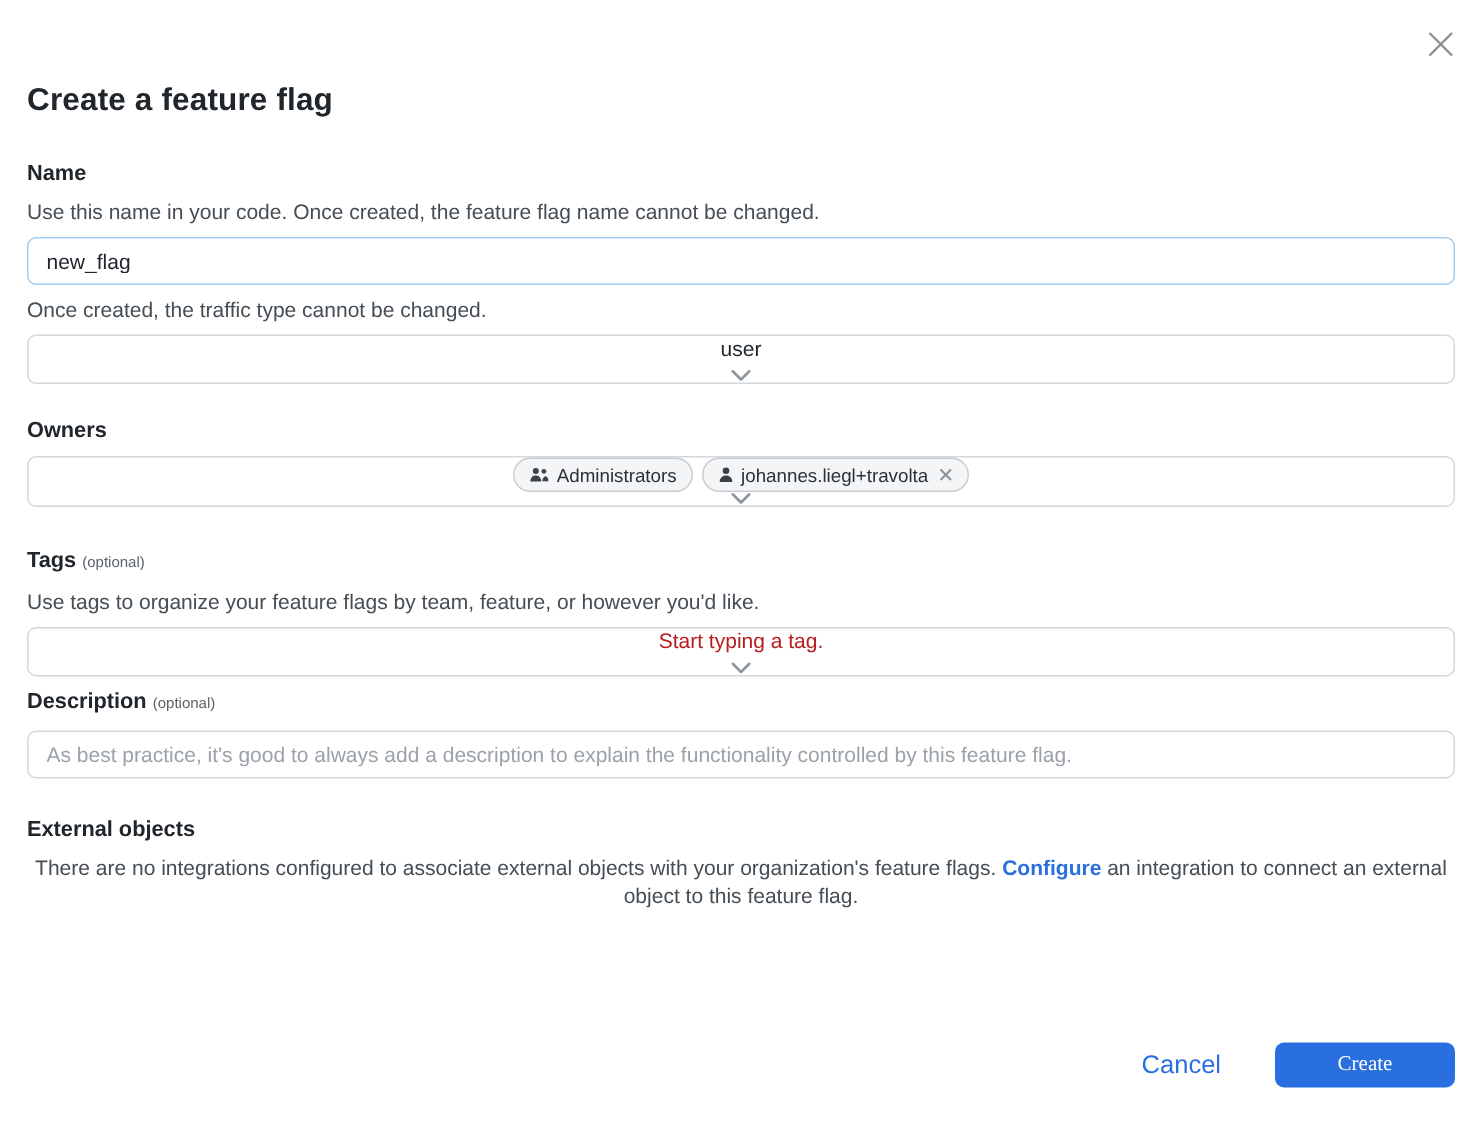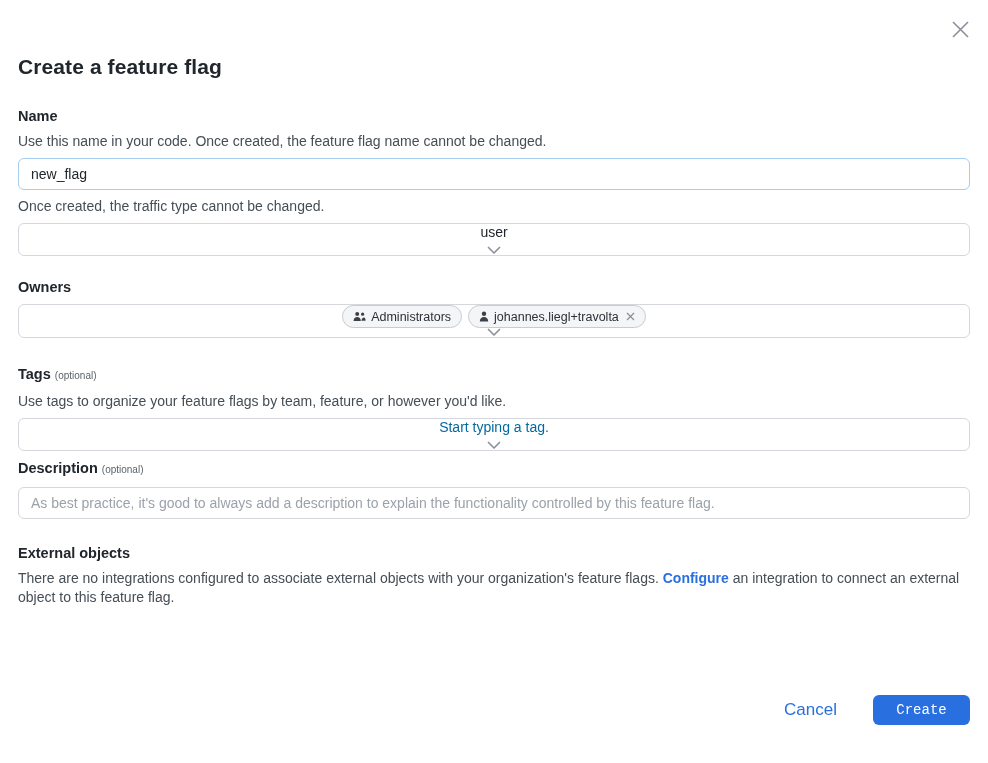--- a/index.html
+++ b/index.html
@@ -74,21 +74,21 @@
     margin-top: 8px;
     padding: 0 12px;
     background: #ffffff;
     border: 1px solid #d4d8dc;
     border-radius: 6px;
     cursor: pointer;
     font-size: 14px;
     flex-direction: column;
   }
   .combobox .combo-value { color: #20262c; flex: 1; }
-  .combobox .combo-placeholder { color: #0369a1; flex: 1; }
+  .combobox .combo-placeholder { color: #b91c1c; flex: 1; }
   .combobox .chips-area { flex: 1; display: flex; gap: 6px; align-items: center; }
   .chevron { flex: 0 0 auto; display: flex; align-items: center; }
   .chip {
     display: inline-flex;
     align-items: center;
     gap: 5px;
     height: 23px;
     padding: 0 10px;
     background: #f4f5f6;
     border: 1px solid #c7ccd1;
@@ -103,20 +103,21 @@
     display: flex; align-items: center; padding: 0; margin-left: 2px;
   }
   .section-gap-sm { margin-top: 22px; }
   .section-gap-lg { margin-top: 27px; }
   .external-text {
     margin-top: 7px;
     font-size: 14px;
     line-height: 18.5px;
     color: #454d55;
     max-width: 952px;
+    text-align: center;
   }
   .link {
     color: #2a6fe0;
     font-weight: 700;
     text-decoration: none;
     cursor: pointer;
   }
   .footer {
     position: absolute;
     right: 18px;
@@ -127,26 +128,26 @@
   }
   .btn-cancel {
     background: none; border: none;
     font-family: inherit;
     font-size: 17px;
     color: #2a6fe0;
     cursor: pointer;
     padding: 4px 6px;
   }
   .btn-create {
-    width: 97px; height: 30px;
+    width: 120px; height: 30px;
     background: #2a6fe0;
     color: #ffffff;
     border: none;
     border-radius: 6px;
-    font-family: Liberation Mono, monospace;
+    font-family: Liberation Serif, serif;
     font-size: 14px;
     cursor: pointer;
   }
   
   .name-input-wrap { position: relative; width: 952px; }
 </style>
 </head>
 <body>
 
 <div class="modal">

